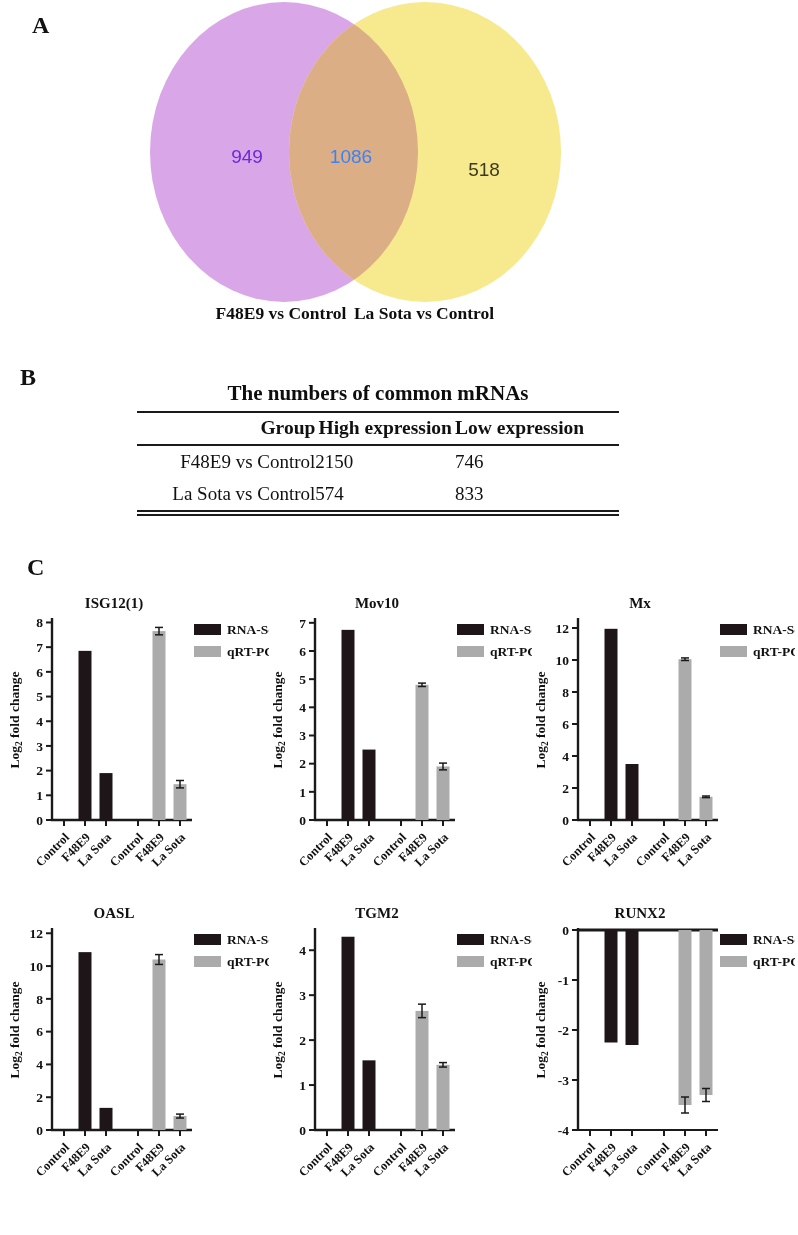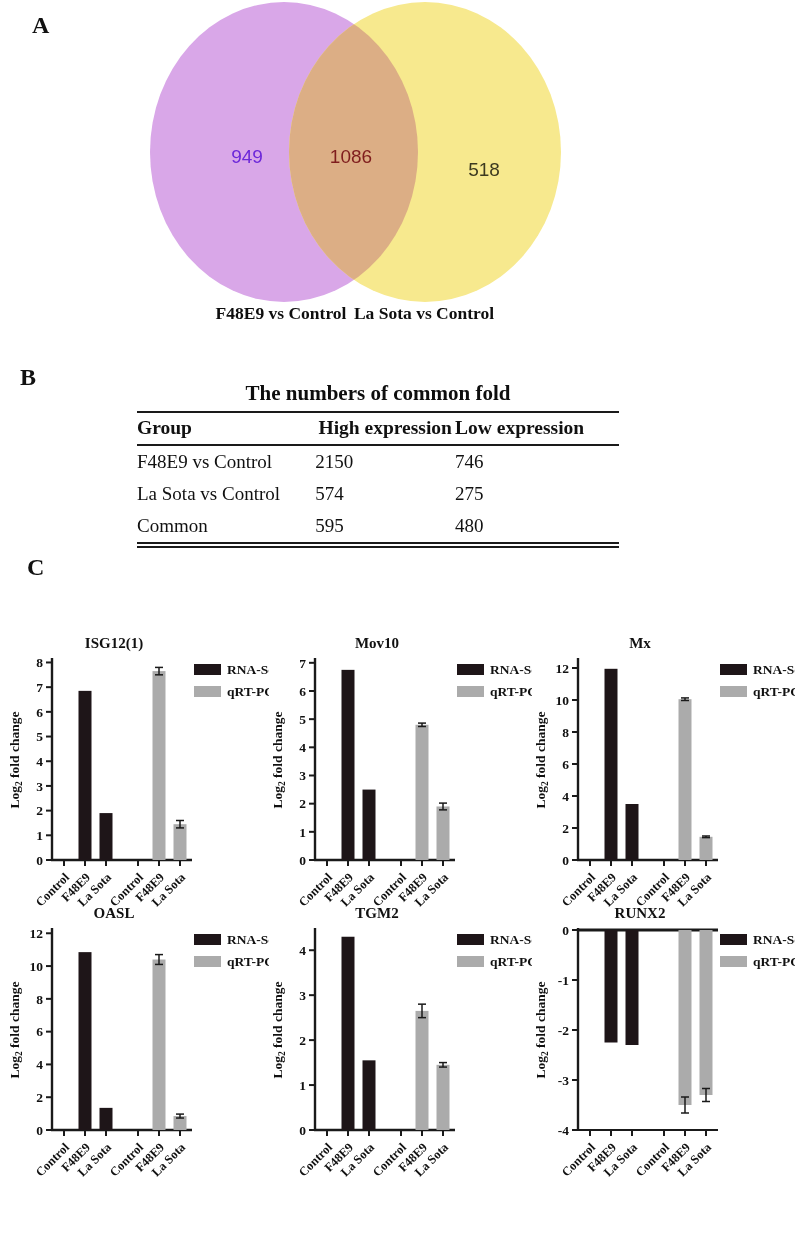--- a/index.html
+++ b/index.html
@@ -12,26 +12,26 @@
             font-family:"Liberation Sans","DejaVu Sans",sans-serif;
             font-size:19px;color:#3a3330;white-space:nowrap;}
   .venn-label{position:absolute;transform:translateX(-50%);top:303px;
               font-weight:bold;font-size:17.5px;color:#0e0e0e;white-space:nowrap;}
   
   #tableB{position:absolute;left:137px;top:381px;width:482px;}
   #tableB .tbl-title{text-align:center;font-weight:bold;font-size:21px;margin:0 0 5px 0;color:#0e0e0e;}
   #tableB table{width:100%;border-collapse:collapse;border-top:2.5px solid #1a1a1a;border-bottom:6px double #1a1a1a;}
   #tableB th{font-weight:bold;font-size:19.5px;padding:4px 0 5px 0;border-bottom:2.5px solid #1a1a1a;}
   #tableB td{font-size:19px;padding:5px 0;}
-  #tableB th.c0,#tableB td.c0{text-align:left;width:37%;}
+  #tableB th.c0,#tableB td.c0{text-align:right;width:37%;}
   #tableB th.c1,#tableB td.c1{width:29%;margin-top:23px;}
   #tableB th.c2,#tableB td.c2{text-align:left;width:34%;}
   
   .chart-row{position:absolute;left:6px;display:flex;}
-  #chart-row-1{top:588px;margin-top:40px;}
+  #chart-row-1{top:588px;}
   #chart-row-2{top:898px;}
   .chart-row svg{display:block;}
   svg text{fill:#111;}
   .ct{font:bold 15px "Liberation Serif","DejaVu Serif",serif;}
   .cyl{font:bold 13.5px "Liberation Serif","DejaVu Serif",serif;}
   .cyl .sub{font-size:9.5px;}
   .ctk{font:bold 13.5px "Liberation Serif","DejaVu Serif",serif;}
   .ccat{font:bold 12.5px "Liberation Serif","DejaVu Serif",serif;}
   .cleg{font:bold 13.5px "Liberation Serif","DejaVu Serif",serif;}
 </style>
@@ -47,53 +47,48 @@
       <clipPath id="vclipA">
           <ellipse cx="284" cy="152" rx="134" ry="150"></ellipse>
         </clipPath>
     </defs>
     <ellipse cx="284" cy="152" rx="134" ry="150" fill="#d9a7e8"></ellipse>
     <ellipse cx="425" cy="152" rx="136" ry="150" fill="#f7e98e"></ellipse>
     <ellipse cx="425" cy="152" rx="136" ry="150" fill="#dcae85" clip-path="url(#vclipA)"></ellipse>
   </svg>
 
   <div class="venn-num" style="left:218px;top:157px;color:#6d28d9;margin-left:29px;">949</div>
-  <div class="venn-num" style="left:351px;top:157px;color:#7f1d1d;">1086</div>
+  <div class="venn-num" style="left:351px;top:157px;color:#3b82f6;">1086</div>
   <div class="venn-num" style="left:484px;top:170px;color:#3d3a20;">518</div>
 
   <div class="venn-label" style="left:281px;">F48E9 vs Control</div>
   <div class="venn-label" style="left:424px;">La Sota vs Control</div>
 
   <div class="panel-letter" style="left:20px;top:364px;">B</div>
 
   <div id="tableB">
-    <div class="tbl-title">The numbers of common fold</div>
+    <div class="tbl-title">The numbers of common mRNAs</div>
     <table>
       <thead>
         <tr>
           <th class="c0">Group</th>
           <th class="c1">High expression</th>
           <th class="c2">Low expression</th>
         </tr>
       </thead>
       <tbody>
         <tr>
           <td class="c0">F48E9 vs Control</td>
           <td class="c1">2150</td>
           <td class="c2">746</td>
         </tr>
         <tr>
           <td class="c0">La Sota vs Control</td>
           <td class="c1">574</td>
-          <td class="c2">275</td>
-        </tr>
-        <tr>
-          <td class="c0">Common</td>
-          <td class="c1">595</td>
-          <td class="c2">480</td>
+          <td class="c2">833</td>
         </tr>
       </tbody>
     </table>
   </div>
 
   <div class="panel-letter" style="left:27px;top:554px;">C</div>
 
   <div id="chart-row-1" class="chart-row">
       <svg width="263" height="302" viewBox="0 0 263 302">
         <text class="ct" x="108" y="20" text-anchor="middle">ISG12(1)</text>

